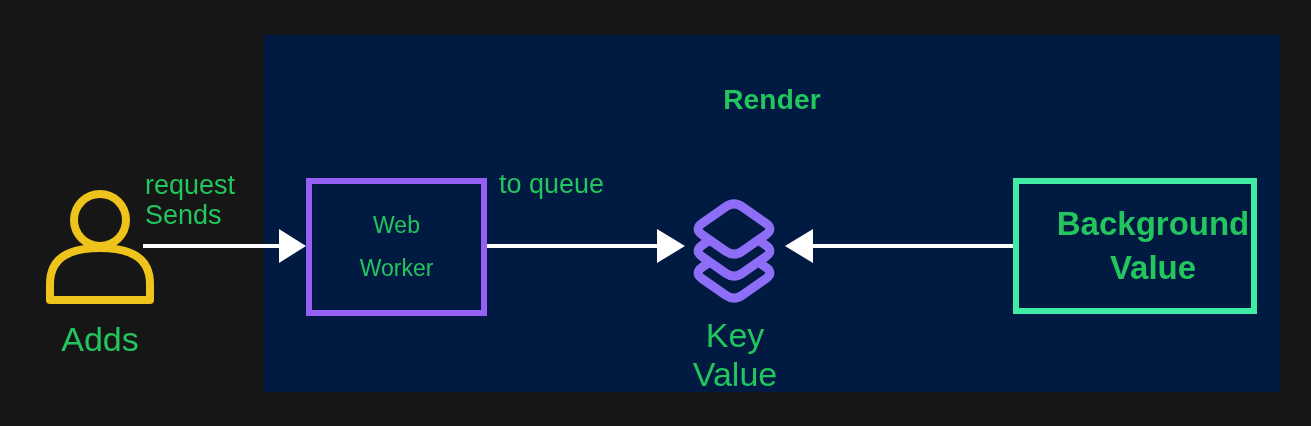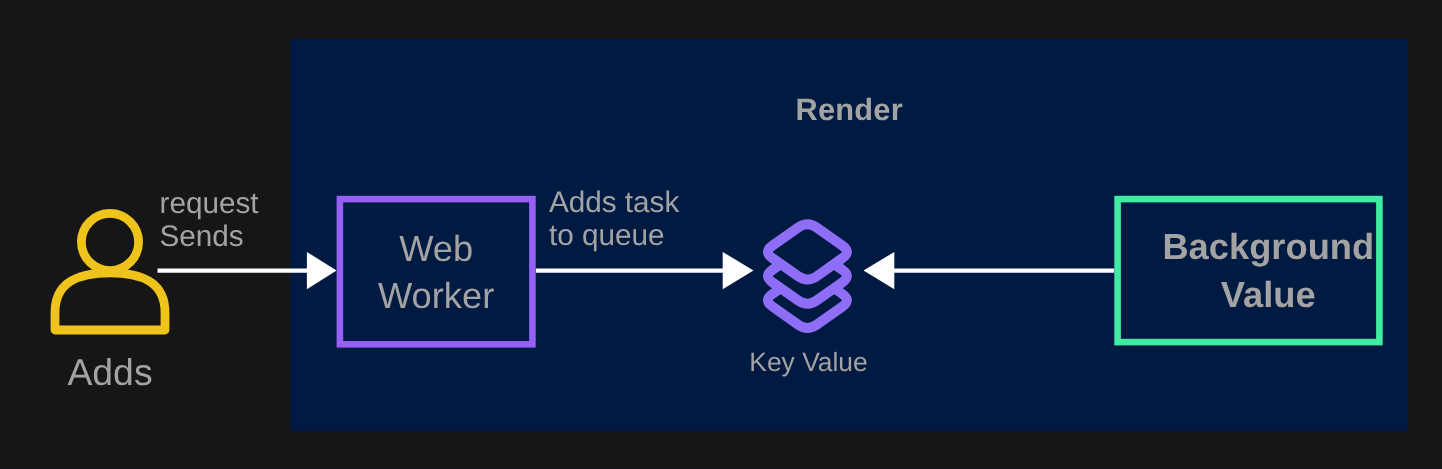--- a/index.html
+++ b/index.html
@@ -1,21 +1,21 @@
 <!DOCTYPE html>
 <html><head>
 <meta charset="utf-8">
 <style>
   html,body{margin:0;padding:0;background:#161616;}
   #stage{
     position:relative;
     width:1311px;height:426px;
     background:#161616;
     font-family:"Liberation Sans", sans-serif;
-    color:#a3a3a3;
+    color:#22c55e;
     overflow:hidden;
   }
   .panel{
     position:absolute;
     left:264px;top:35px;width:1016px;height:357px;
     background:#001A41;
   }
   .panel-title{
     position:absolute;
     left:264px;top:84px;width:1016px;
@@ -33,37 +33,37 @@
   .node-box{
     position:absolute;
     box-sizing:border-box;
     display:flex;flex-direction:column;
     align-items:center;justify-content:center;
     text-align:center;
   }
   .web-service{
     left:306px;top:178px;width:181px;height:138px;
     border:6px solid #9660F5;
-    font-size:33px;line-height:43px;font-weight:normal;
+    font-size:23px;line-height:43px;font-weight:normal;
   }
   .background-worker{
     left:1013px;top:178px;width:244px;height:136px;
     border:6px solid #40EBA3;
     font-size:33px;line-height:44px;font-weight:bold;padding-left:36px;
   }
   .arrow{position:absolute;display:block;}
   .user-label{
     position:absolute;
     left:30px;top:320px;width:140px;
     text-align:center;font-size:34px;
   }
   .kv-label{
     position:absolute;
     left:660px;top:316px;width:150px;
-    text-align:center;font-size:24px;
+    text-align:center;font-size:34px;
   }
   svg{display:block;}
 </style>
 </head>
 <body>
 
 <div id="stage">
 
   <div class="panel"></div>
   <div class="panel-title">Render</div>
@@ -82,21 +82,20 @@
     <line x1="0" y1="18" x2="138" y2="18" stroke="#FFFFFF" stroke-width="4"></line>
     <polygon points="136,1 163,18 136,35" fill="#FFFFFF"></polygon>
   </svg>
 
   <div class="node-box web-service">
     <div>Web</div>
     <div>Worker</div>
   </div>
 
   <div class="edge-label left" style="left:499px;top:169px">
-    <div>Adds task</div>
     <div>to queue</div>
   </div>
   <svg class="arrow" style="left:487px;top:228px" width="198" height="36" viewBox="0 0 198 36">
     <line x1="0" y1="18" x2="172" y2="18" stroke="#FFFFFF" stroke-width="4"></line>
     <polygon points="170,1 198,18 170,35" fill="#FFFFFF"></polygon>
   </svg>
 
   <svg class="arrow" style="left:688px;top:195px" width="92" height="112" viewBox="0 0 92 112">
     <g transform="translate(0,44)">
       <path d="M37.8 11.7 Q46 6 54.2 11.7 L77.8 28.3 Q86 34 77.8 39.7 L54.2 56.3 Q46 62 37.8 56.3 L14.2 39.7 Q6 34 14.2 28.3 Z" fill="#001A41" stroke="#8E6EF7" stroke-width="9" stroke-linejoin="round"></path>

